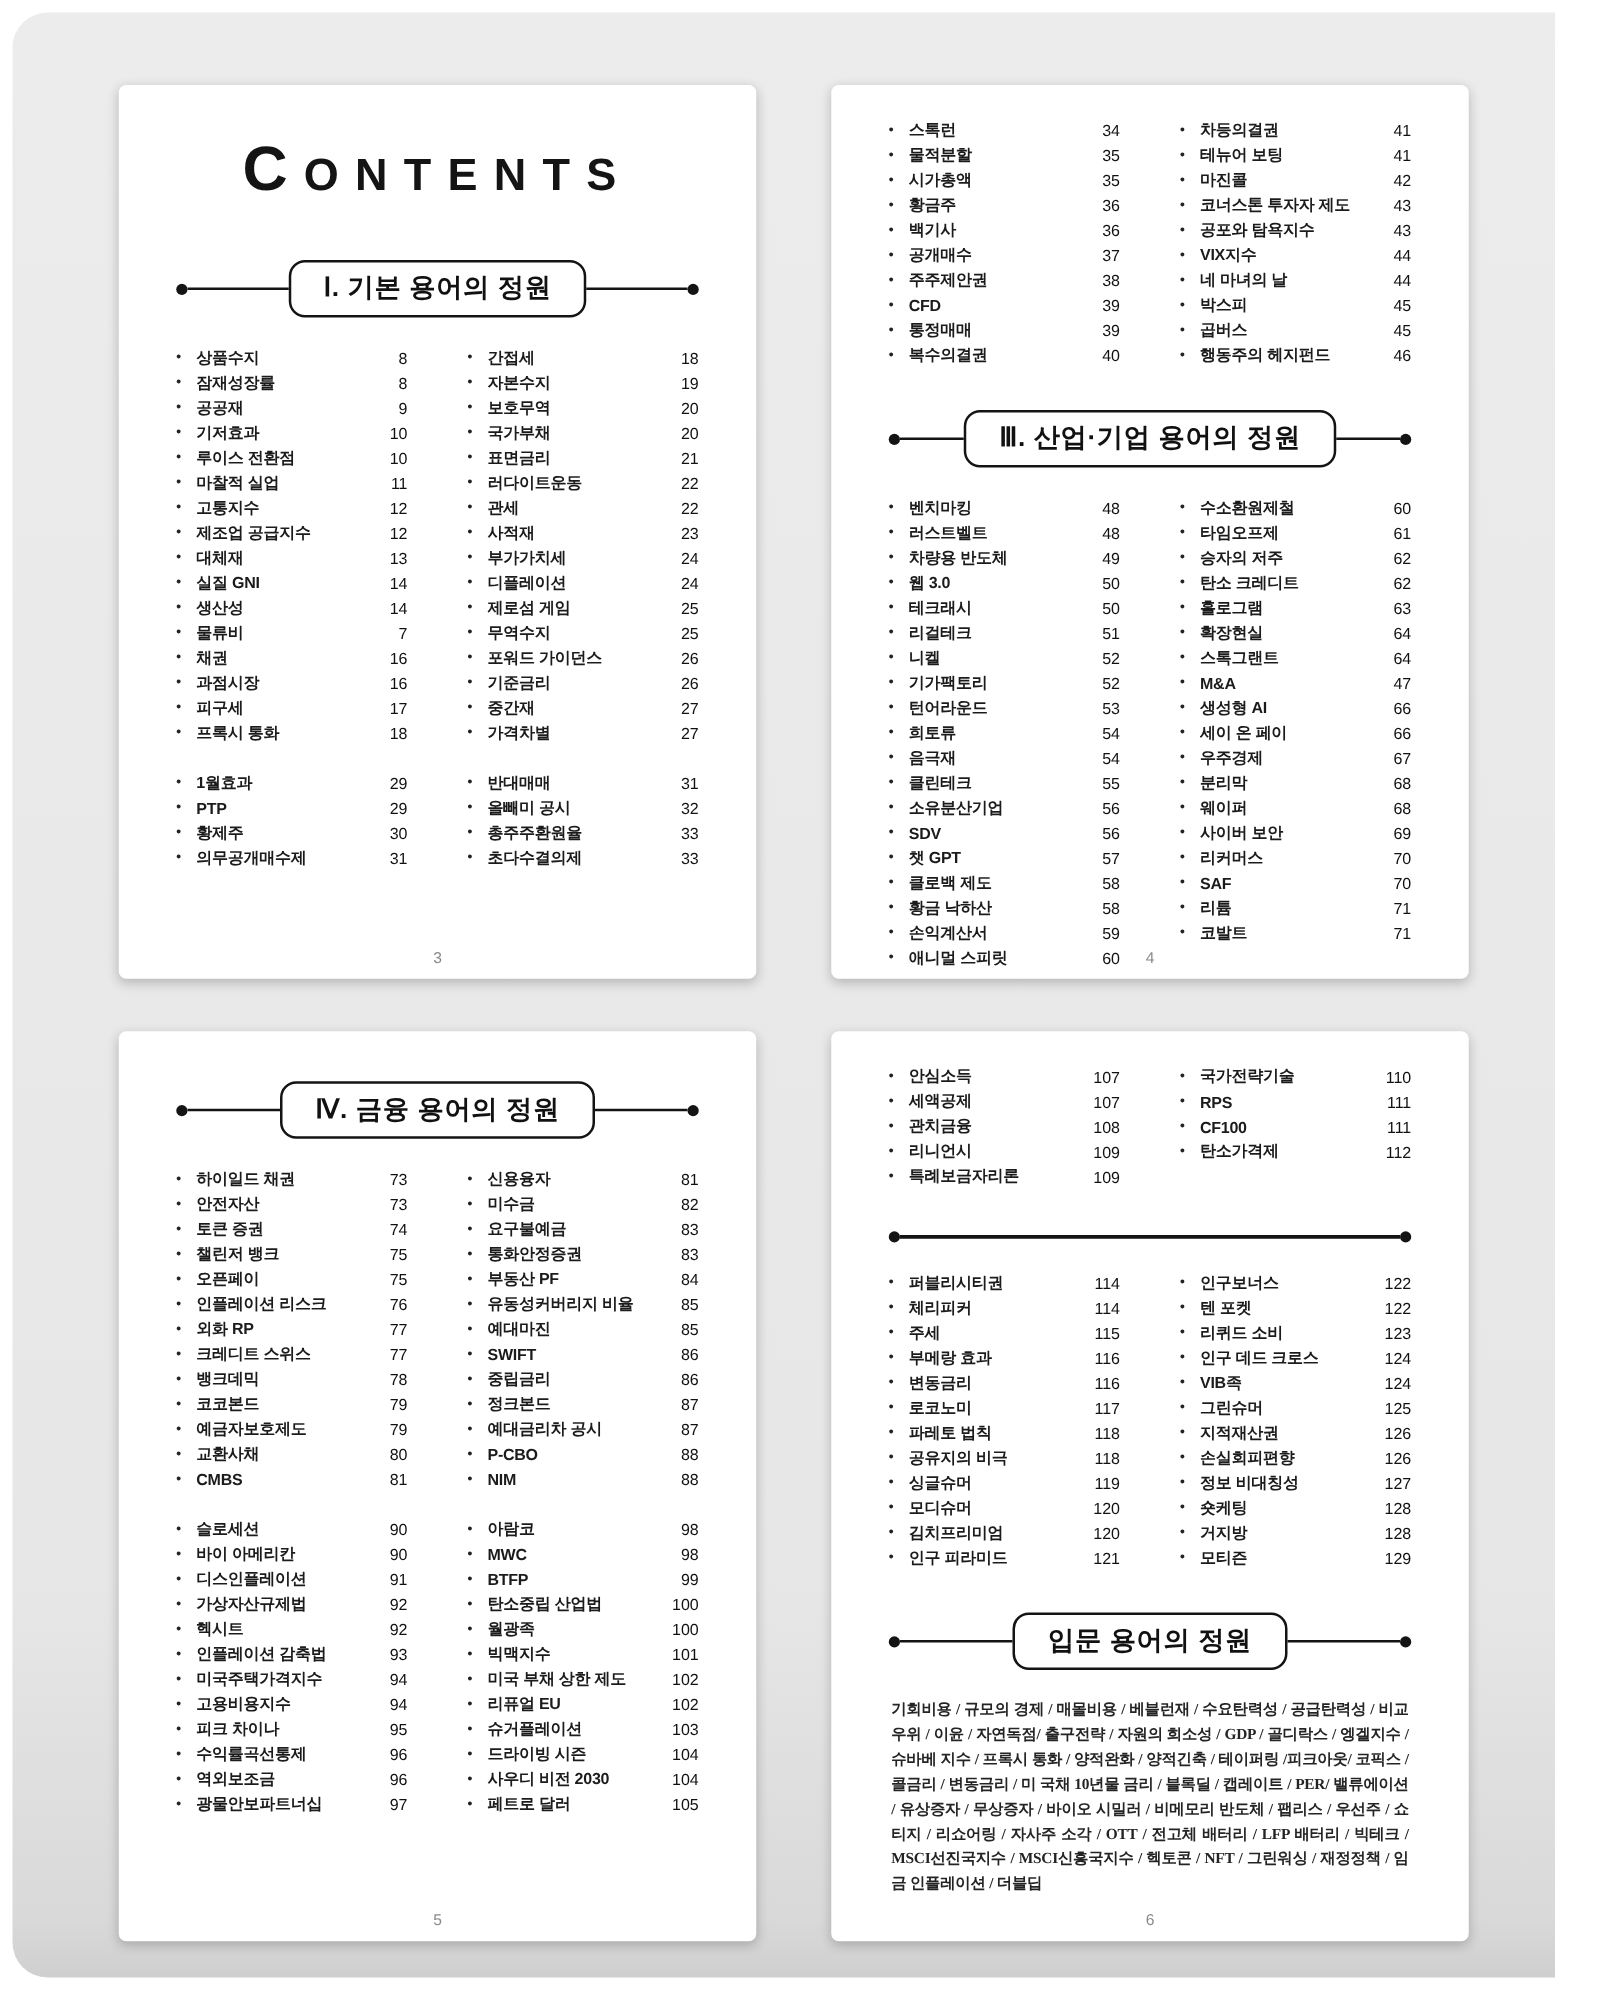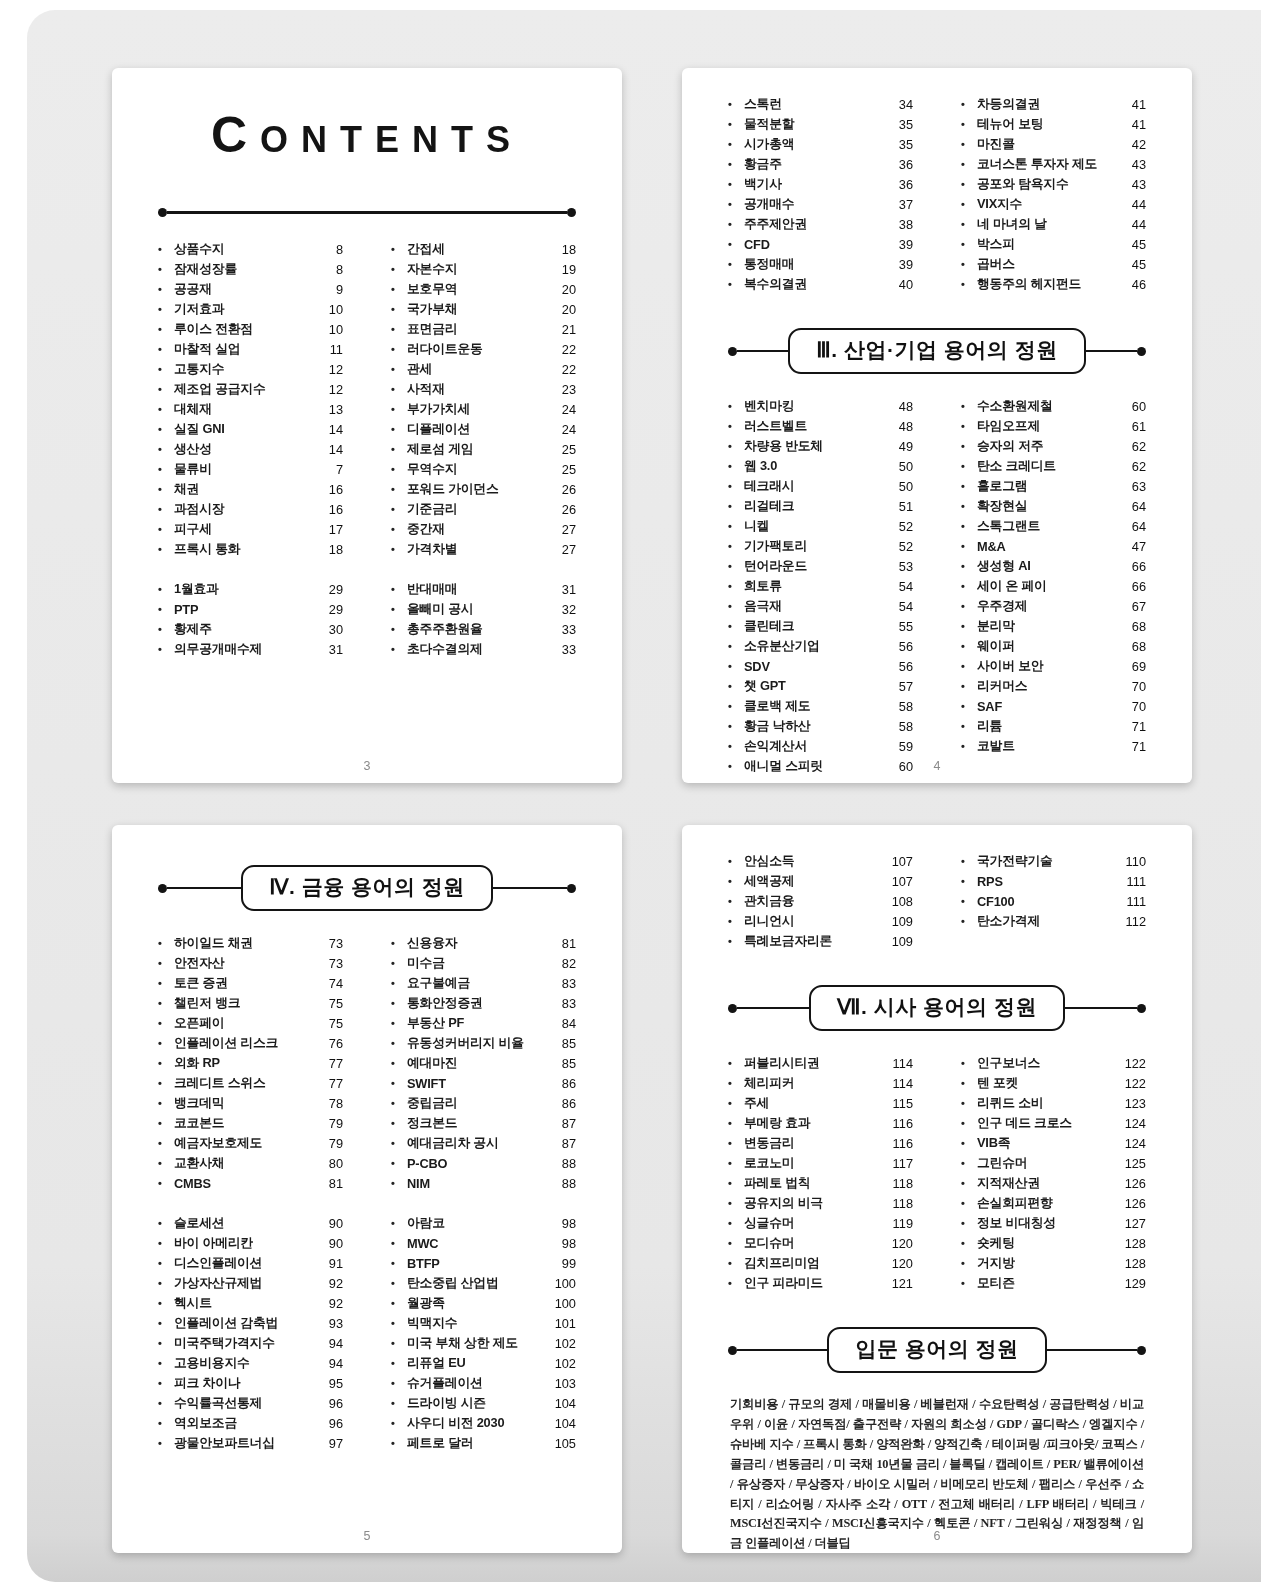--- a/index.html
+++ b/index.html
@@ -1,17 +1,17 @@
 <!DOCTYPE html>
 <html><head>
 <meta charset="utf-8">
 <style>
   html,body{margin:0;padding:0;background:#ffffff;}
   body{width:1280px;height:1592px;font-family:"Liberation Sans",sans-serif;color:#1b1b1b;}
-  .canvas{position:relative;width:1244px;height:1592px;overflow:hidden;margin-left:17px;}
+  .canvas{position:relative;width:1244px;height:1592px;overflow:hidden;}
   .sheet-bg{position:absolute;left:10px;top:10px;width:1260px;height:1572px;
     background:linear-gradient(180deg,#ececec 0%,#e7e7e7 80%,#d9d9d9 97%,#cfcfcf 100%);
     border-radius:28px;}
   .page{position:absolute;background:#ffffff;border-radius:6px;
     box-shadow:0 3px 9px rgba(0,0,0,.22);padding:26px 46px 16px;box-sizing:border-box;}
   .page-pos-0{left:95px;top:68px;width:510px;height:715px;}
   .page-pos-1{left:665px;top:68px;width:510px;height:715px;}
   .page-pos-2{left:95px;top:825px;width:510px;height:728px;}
   .page-pos-3{left:665px;top:825px;width:510px;height:728px;}
 
@@ -43,20 +43,21 @@
 <body>
 
 <div class="canvas">
   <div class="sheet-bg"></div>
   <div id="pages">
       <div class="page page-pos-0">
         <div class="contents-title"><span class="bigC">C</span>ONTENTS</div>
         <div class="sec-header">
           <span class="sec-dot"></span>
           <span class="sec-rule"></span>
+          <div class="sec-box">Ⅰ. 기본 용어의 정원</div>
           <span class="sec-rule"></span>
           <span class="sec-dot"></span>
         </div>
         <div class="cols">
           <div class="col">
             <div class="row">
               <span class="bullet">•</span>
               <span class="term">상품수지</span>
               <span class="pref">8</span>
             </div>
@@ -898,21 +899,20 @@
               <span class="bullet">•</span>
               <span class="term">탄소가격제</span>
               <span class="pref">112</span>
             </div>
           </div>
         </div>
         <div class="gap-sm"></div>
         <div class="sec-header">
           <span class="sec-dot"></span>
           <span class="sec-rule"></span>
-          <div class="sec-box">Ⅶ. 시사 용어의 정원</div>
           <span class="sec-rule"></span>
           <span class="sec-dot"></span>
         </div>
         <div class="cols">
           <div class="col">
             <div class="row">
               <span class="bullet">•</span>
               <span class="term">퍼블리시티권</span>
               <span class="pref">114</span>
             </div>

